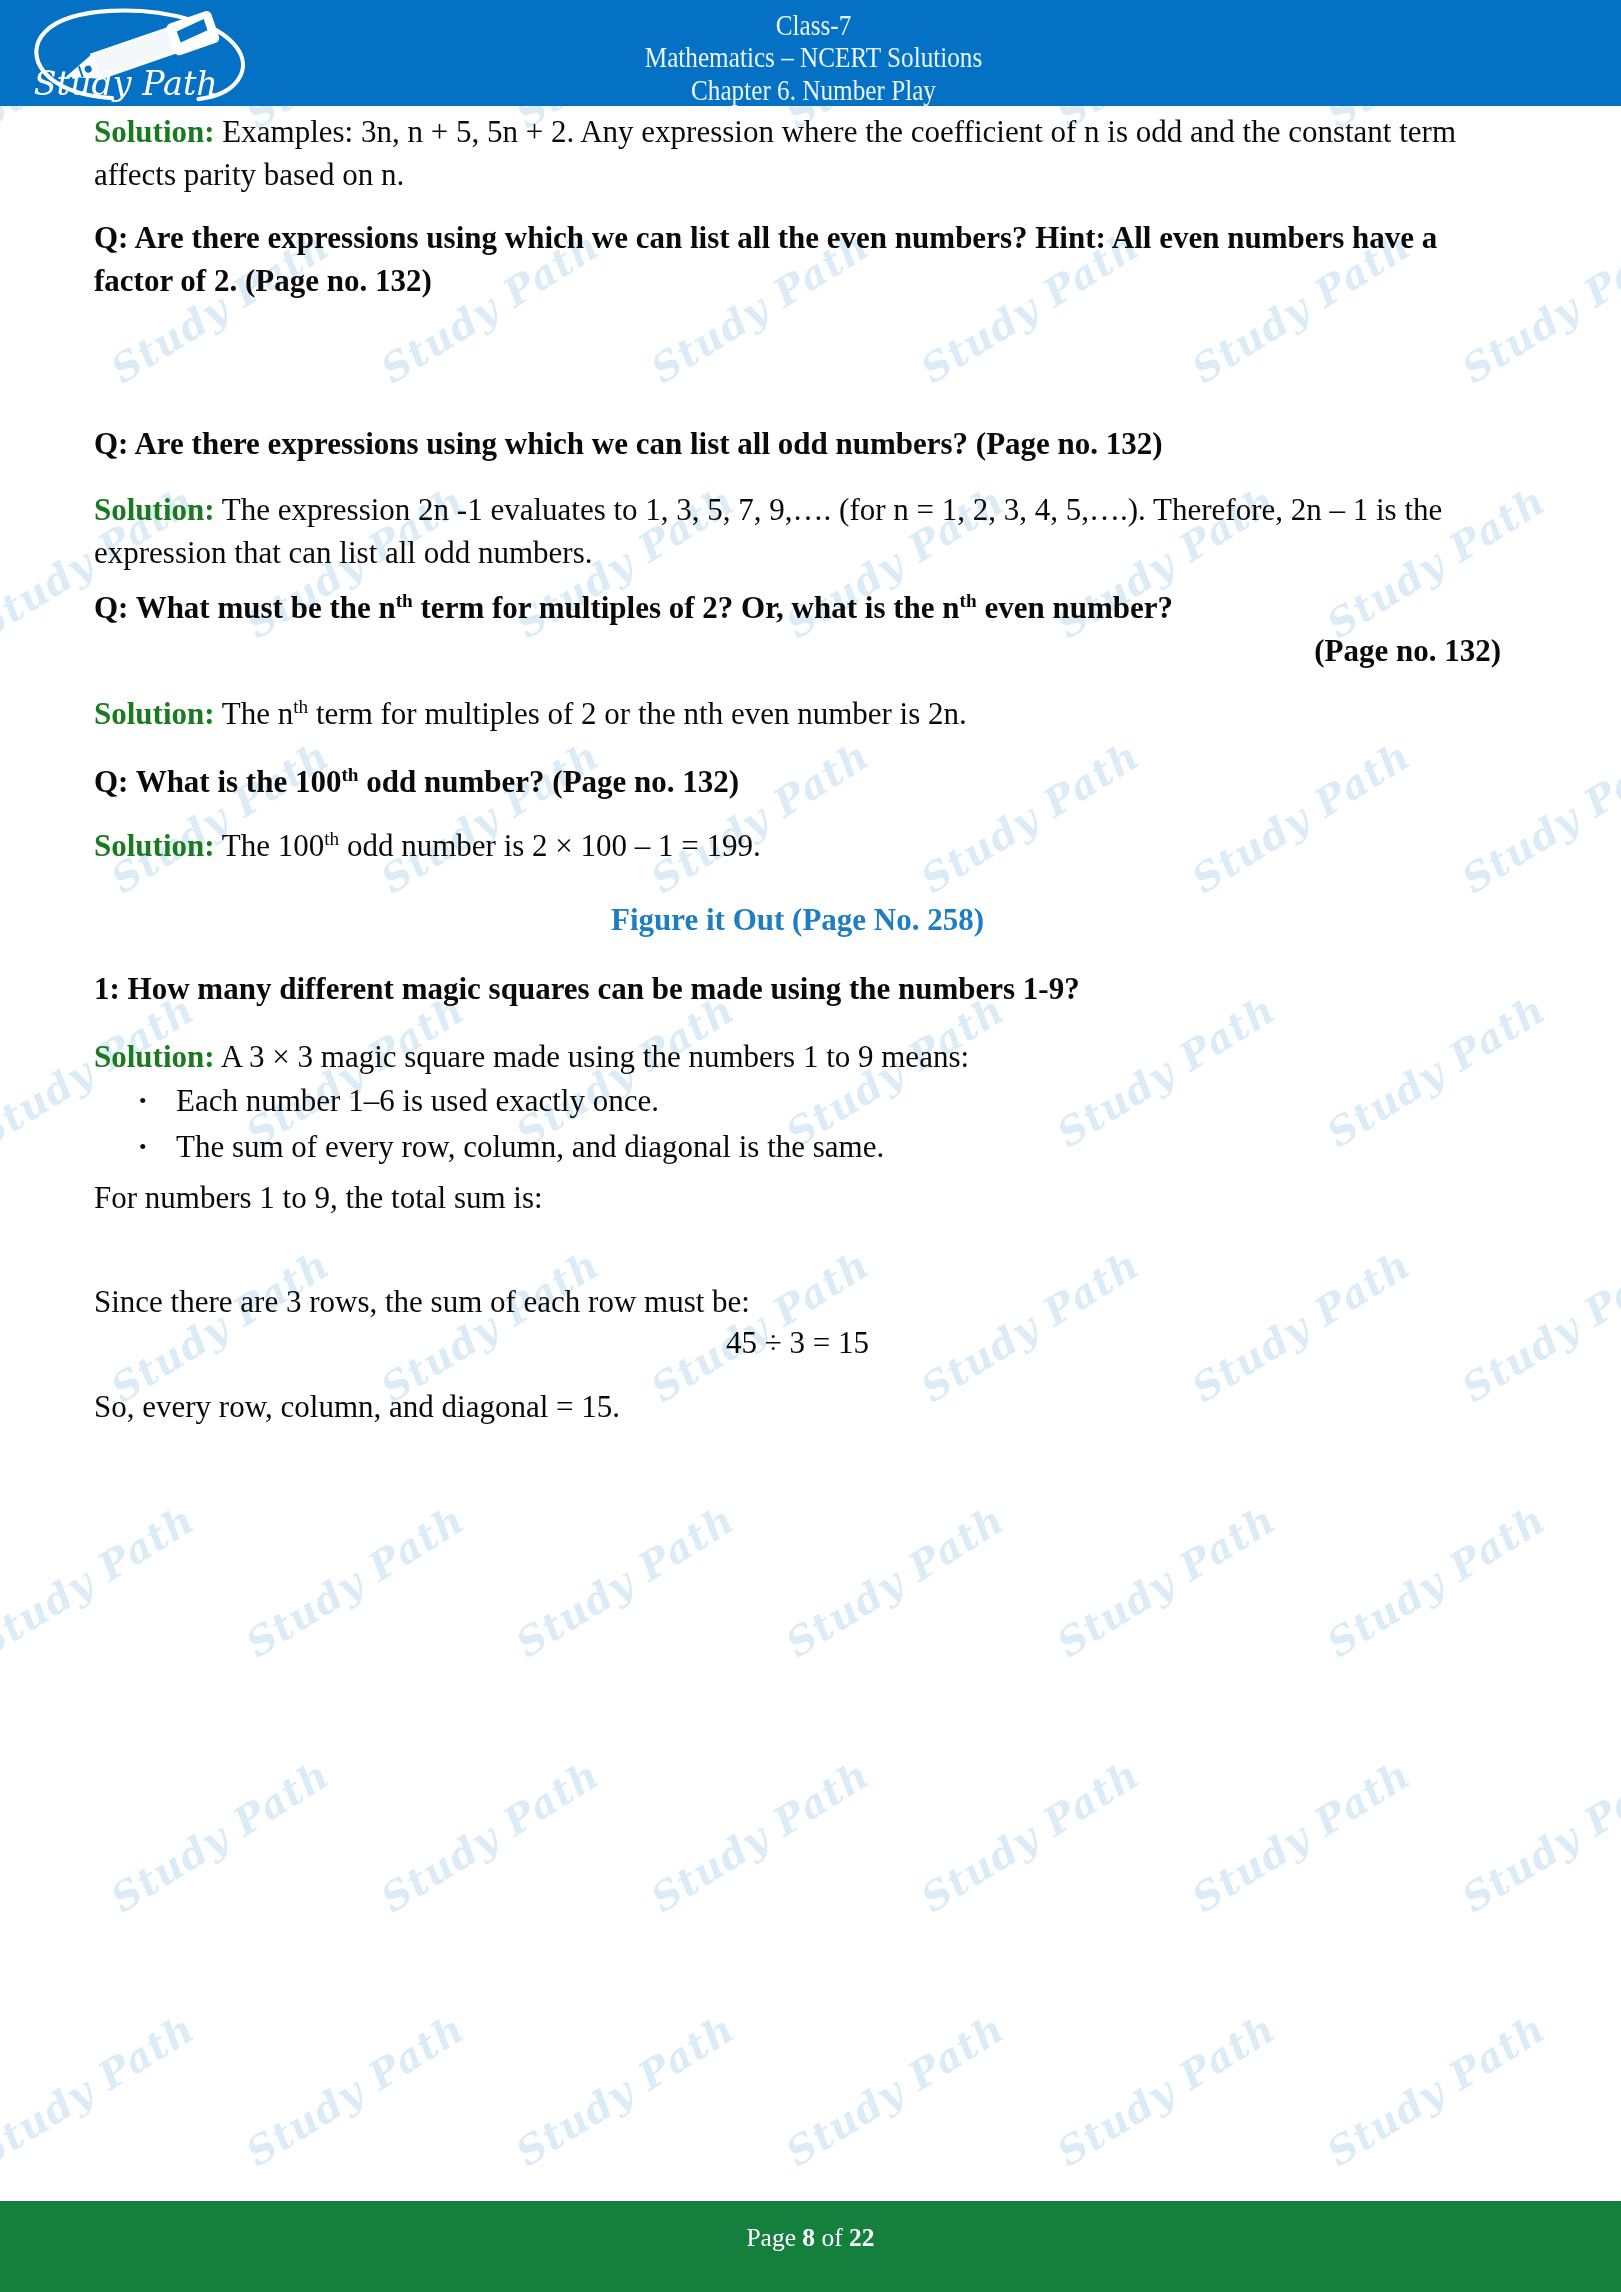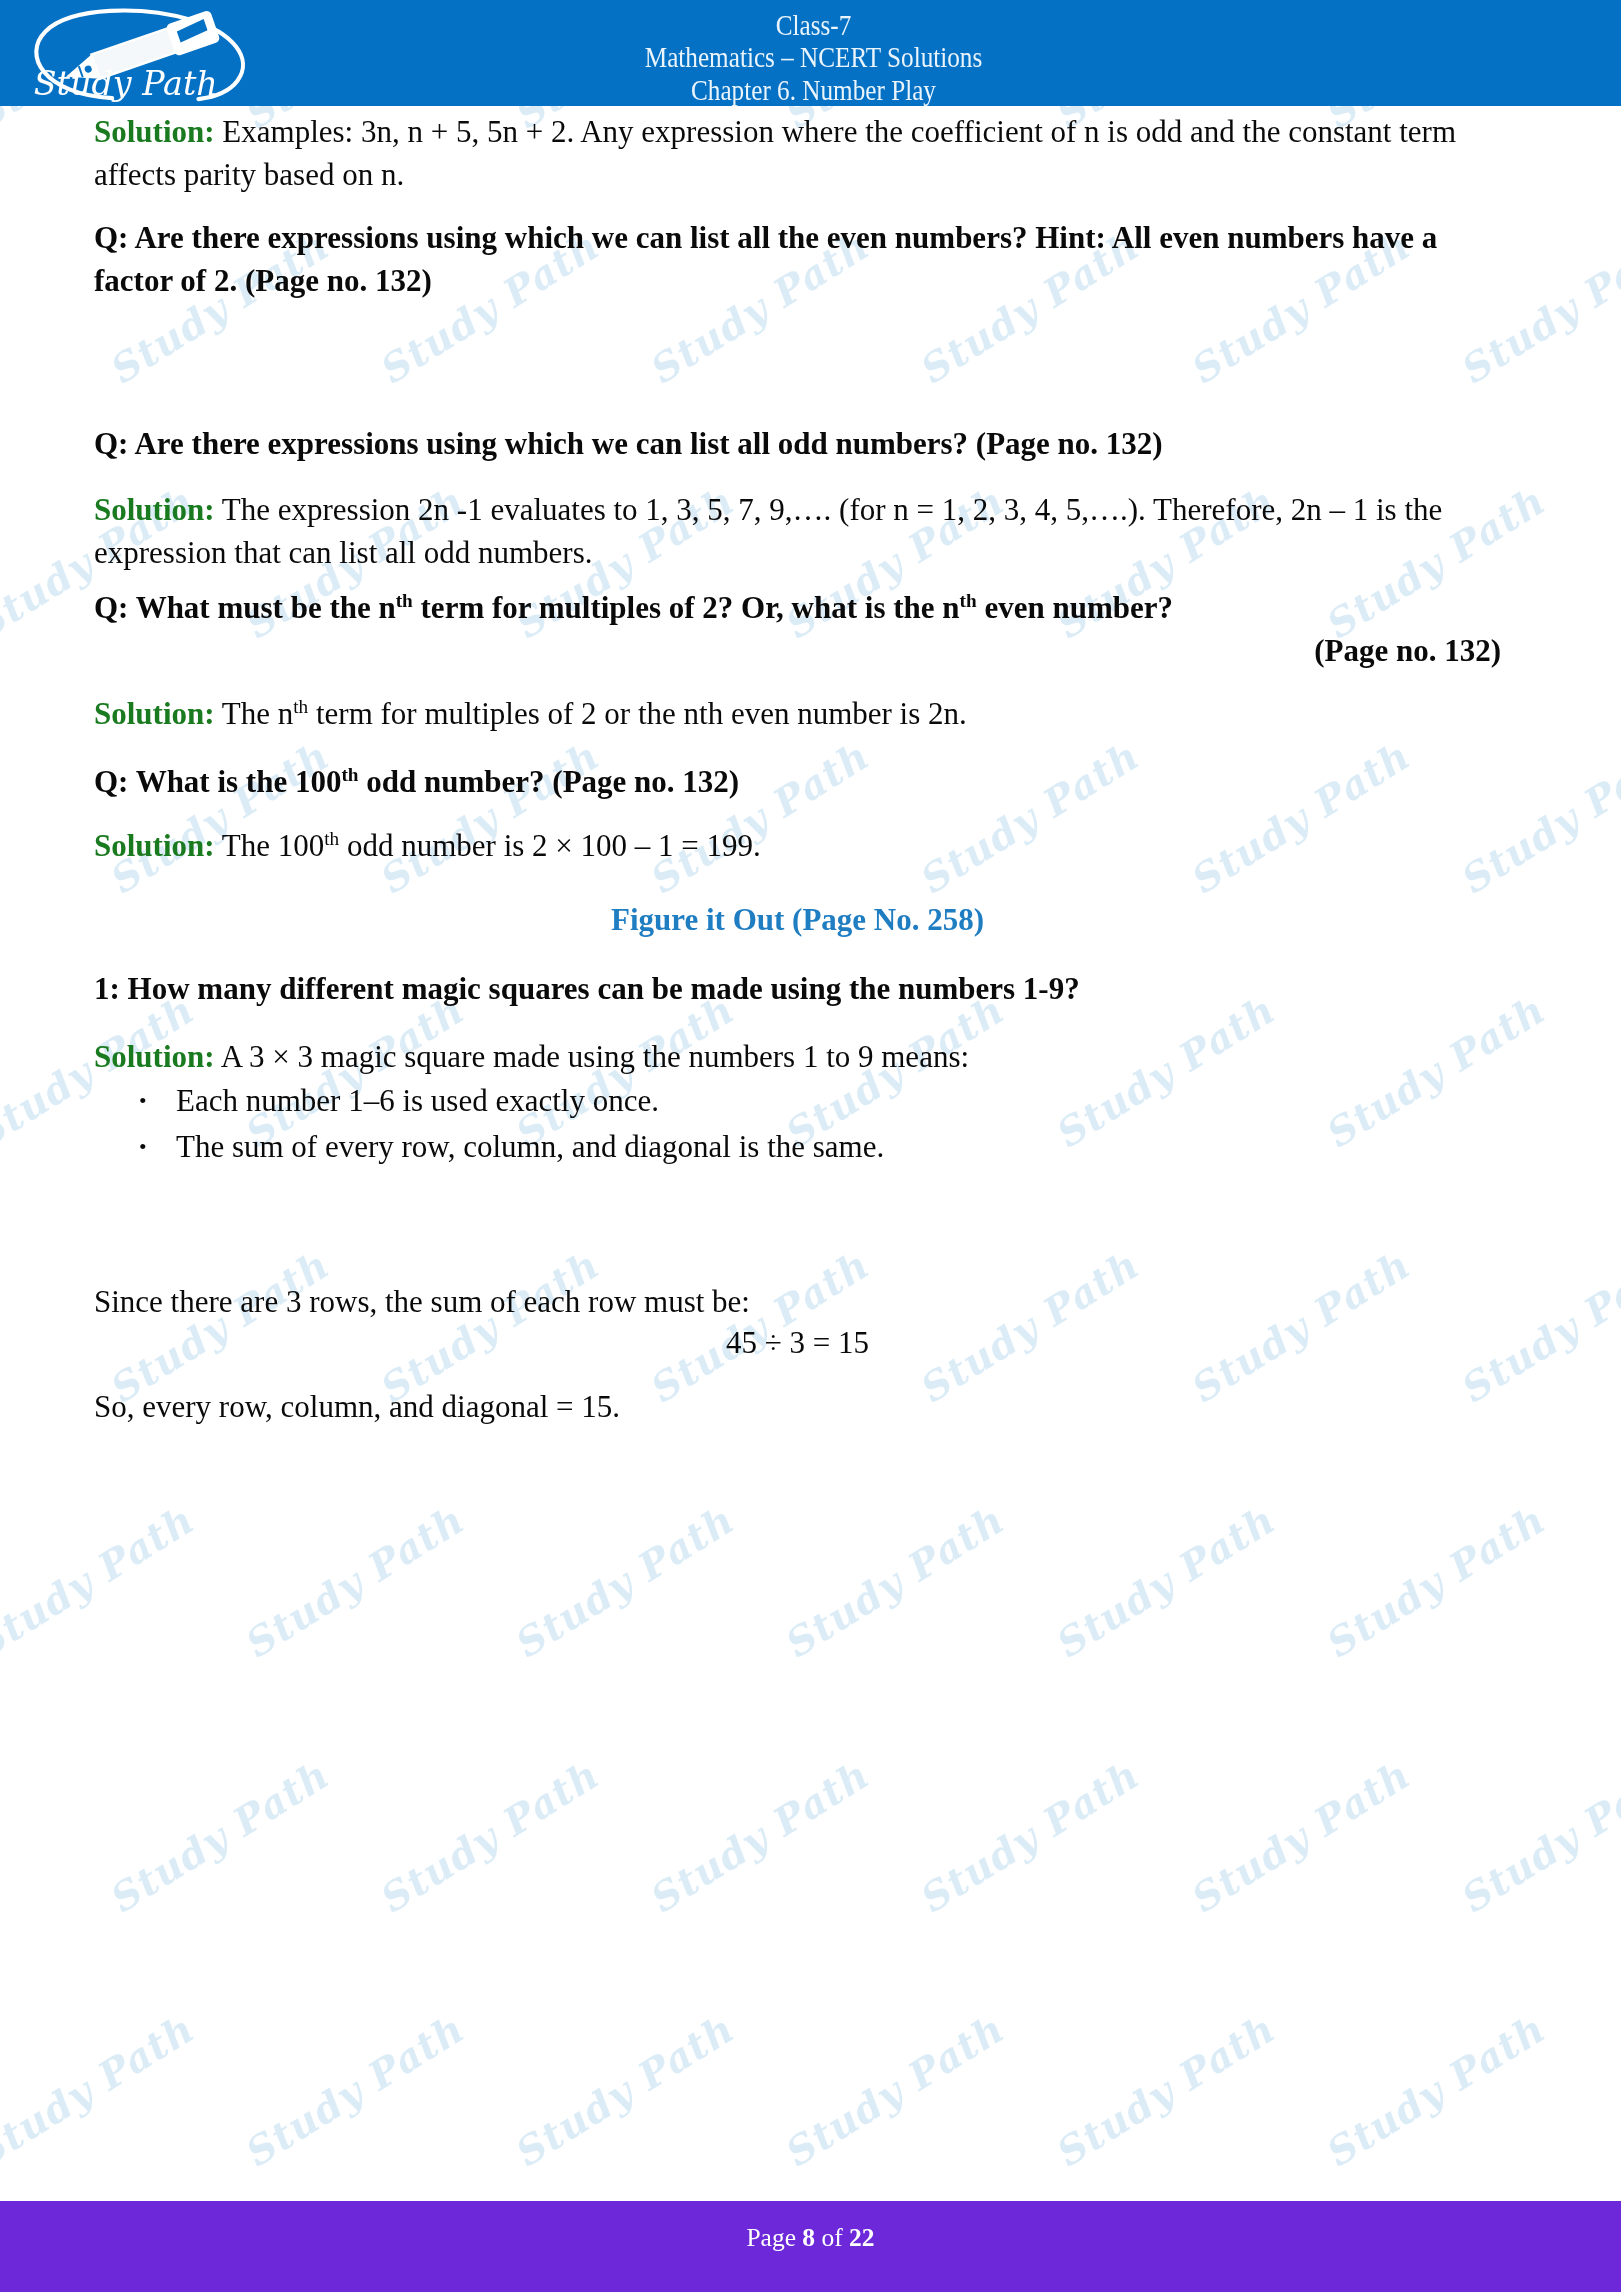--- a/index.html
+++ b/index.html
@@ -84,21 +84,21 @@
   .hl2 { font-size: 30px; margin-top: 2px; }
   .hl3 { font-size: 30px; margin-top: 2px; }
 
   
   .footer {
     position: absolute;
     left: 0;
     top: 2201px;
     width: 1621px;
     height: 91px;
-    background: #6d28d9;
+    background: #15803d;
     z-index: 5;
   }
   .footer-text {
     position: absolute;
     left: 0;
     top: 21.6px;
     width: 1621px;
     text-align: center;
     color: #ffffff;
     font-size: 25.5px;
@@ -318,20 +318,23 @@
       <div class="bul">
         <span class="dot">•</span>
         <span>Each number 1–6 is used exactly once.</span>
       </div>
       <div class="bul">
         <span class="dot">•</span>
         <span>The sum of every row, column, and diagonal is the same.</span>
       </div>
     </div>
 
+    <div class="blk" style="top: 1070px;">
+      <span>For numbers 1 to 9, the total sum is:</span>
+    </div>
 
 
     <div class="blk" style="top: 1174px;">
       <span>Since there are 3 rows, the sum of each row must be:</span>
     </div>
 
     <div class="blk center" style="top: 1215px;">
       <span>45 ÷ 3 = 15</span>
     </div>
 

